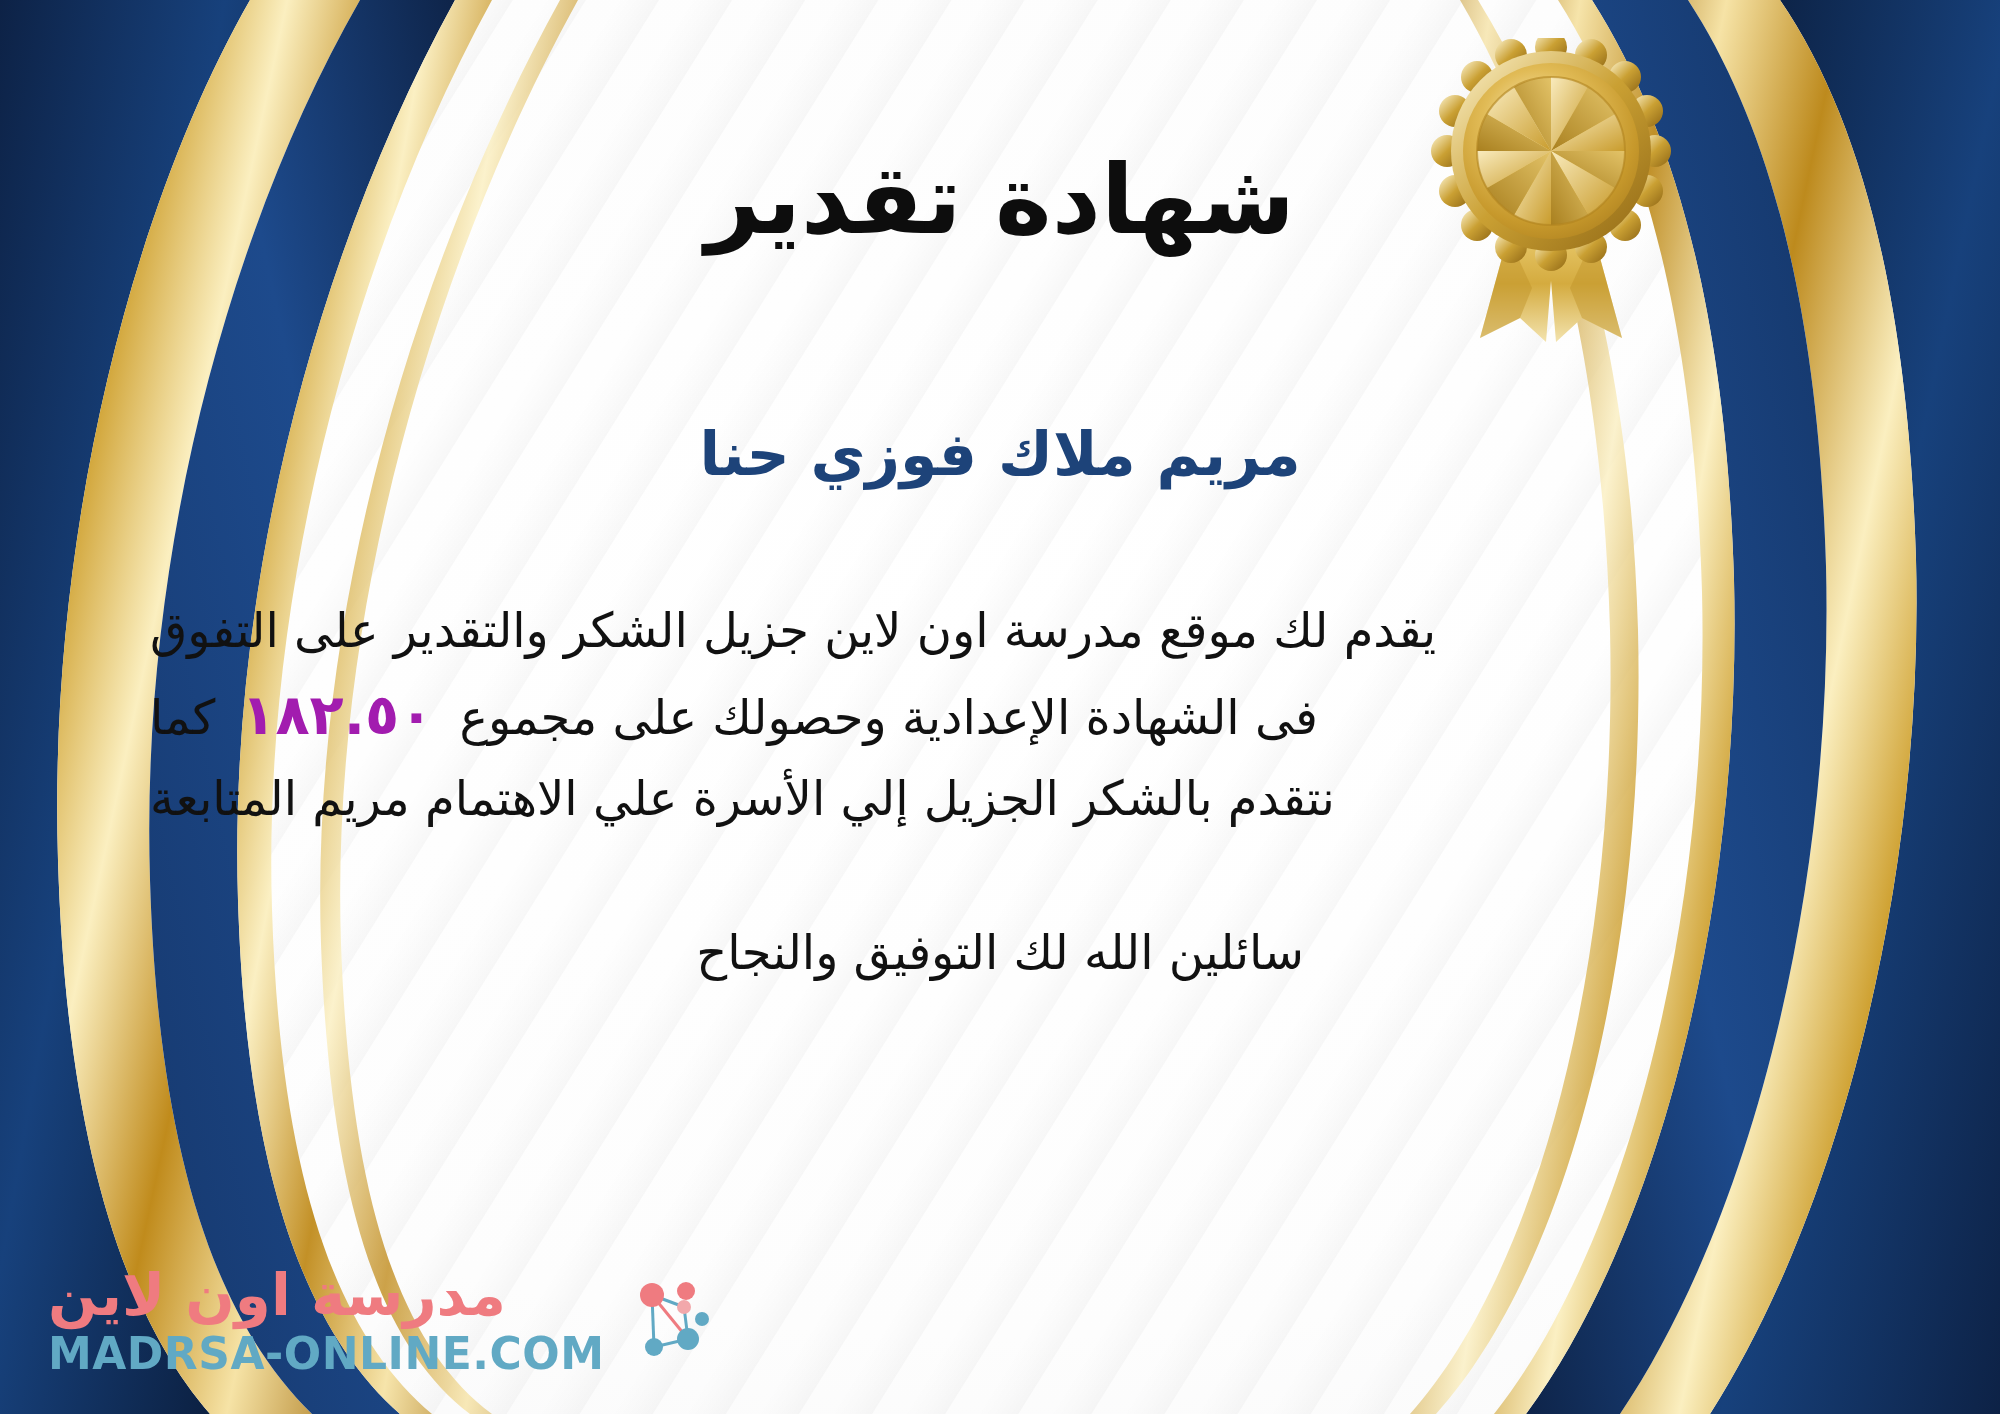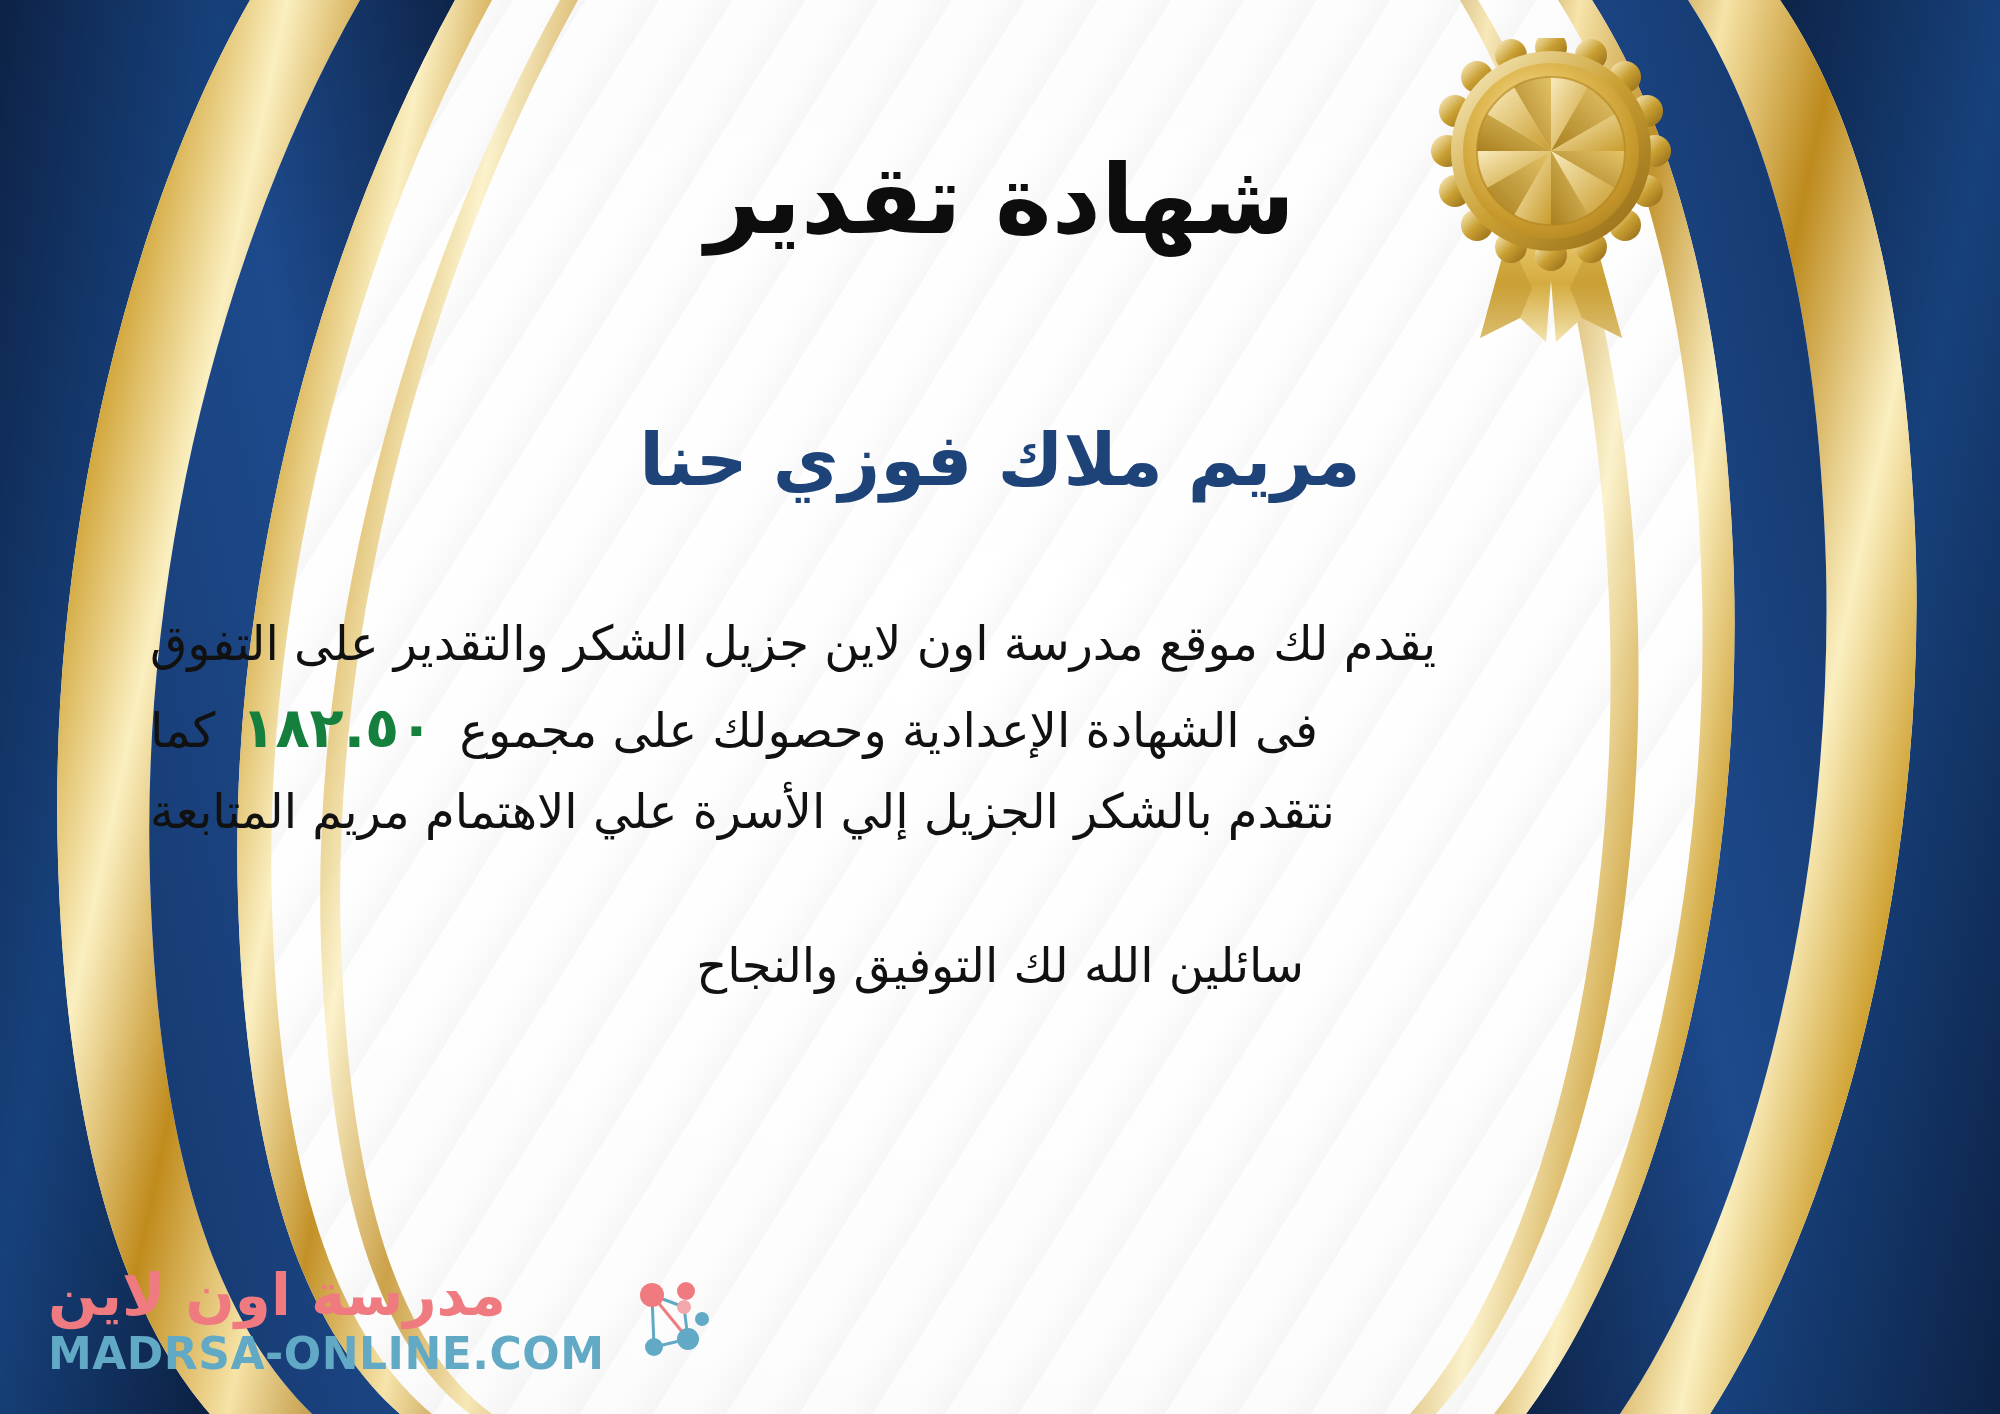--- a/index.html
+++ b/index.html
@@ -69,21 +69,21 @@
     font-weight: 700;
     color: #0d0d0d;
     letter-spacing: 1px;
     line-height: 1.05;
     text-align: center;
     direction: rtl;
   }
 
   .recipient {
     margin-top: 170px;
-    font-size: 72px;
+    font-size: 60px;
     font-weight: 700;
     color: #1d4379;
     text-align: center;
     direction: rtl;
     line-height: 1.1;
   }
 
   .body-block {
     margin-top: 105px;
     width: 1700px;
@@ -92,21 +92,21 @@
     color: #111111;
     font-size: 48px;
     line-height: 1.62;
     font-weight: 500;
   }
   .body-line {
     display: block;
     white-space: nowrap;
   }
   .score {
-    color: #15803d;
+    color: #a21caf;
     font-weight: 700;
     font-size: 56px;
     letter-spacing: 2px;
     padding: 0 26px;
   }
 
   .closing {
     margin-top: 86px;
     font-size: 48px;
     font-weight: 500;

